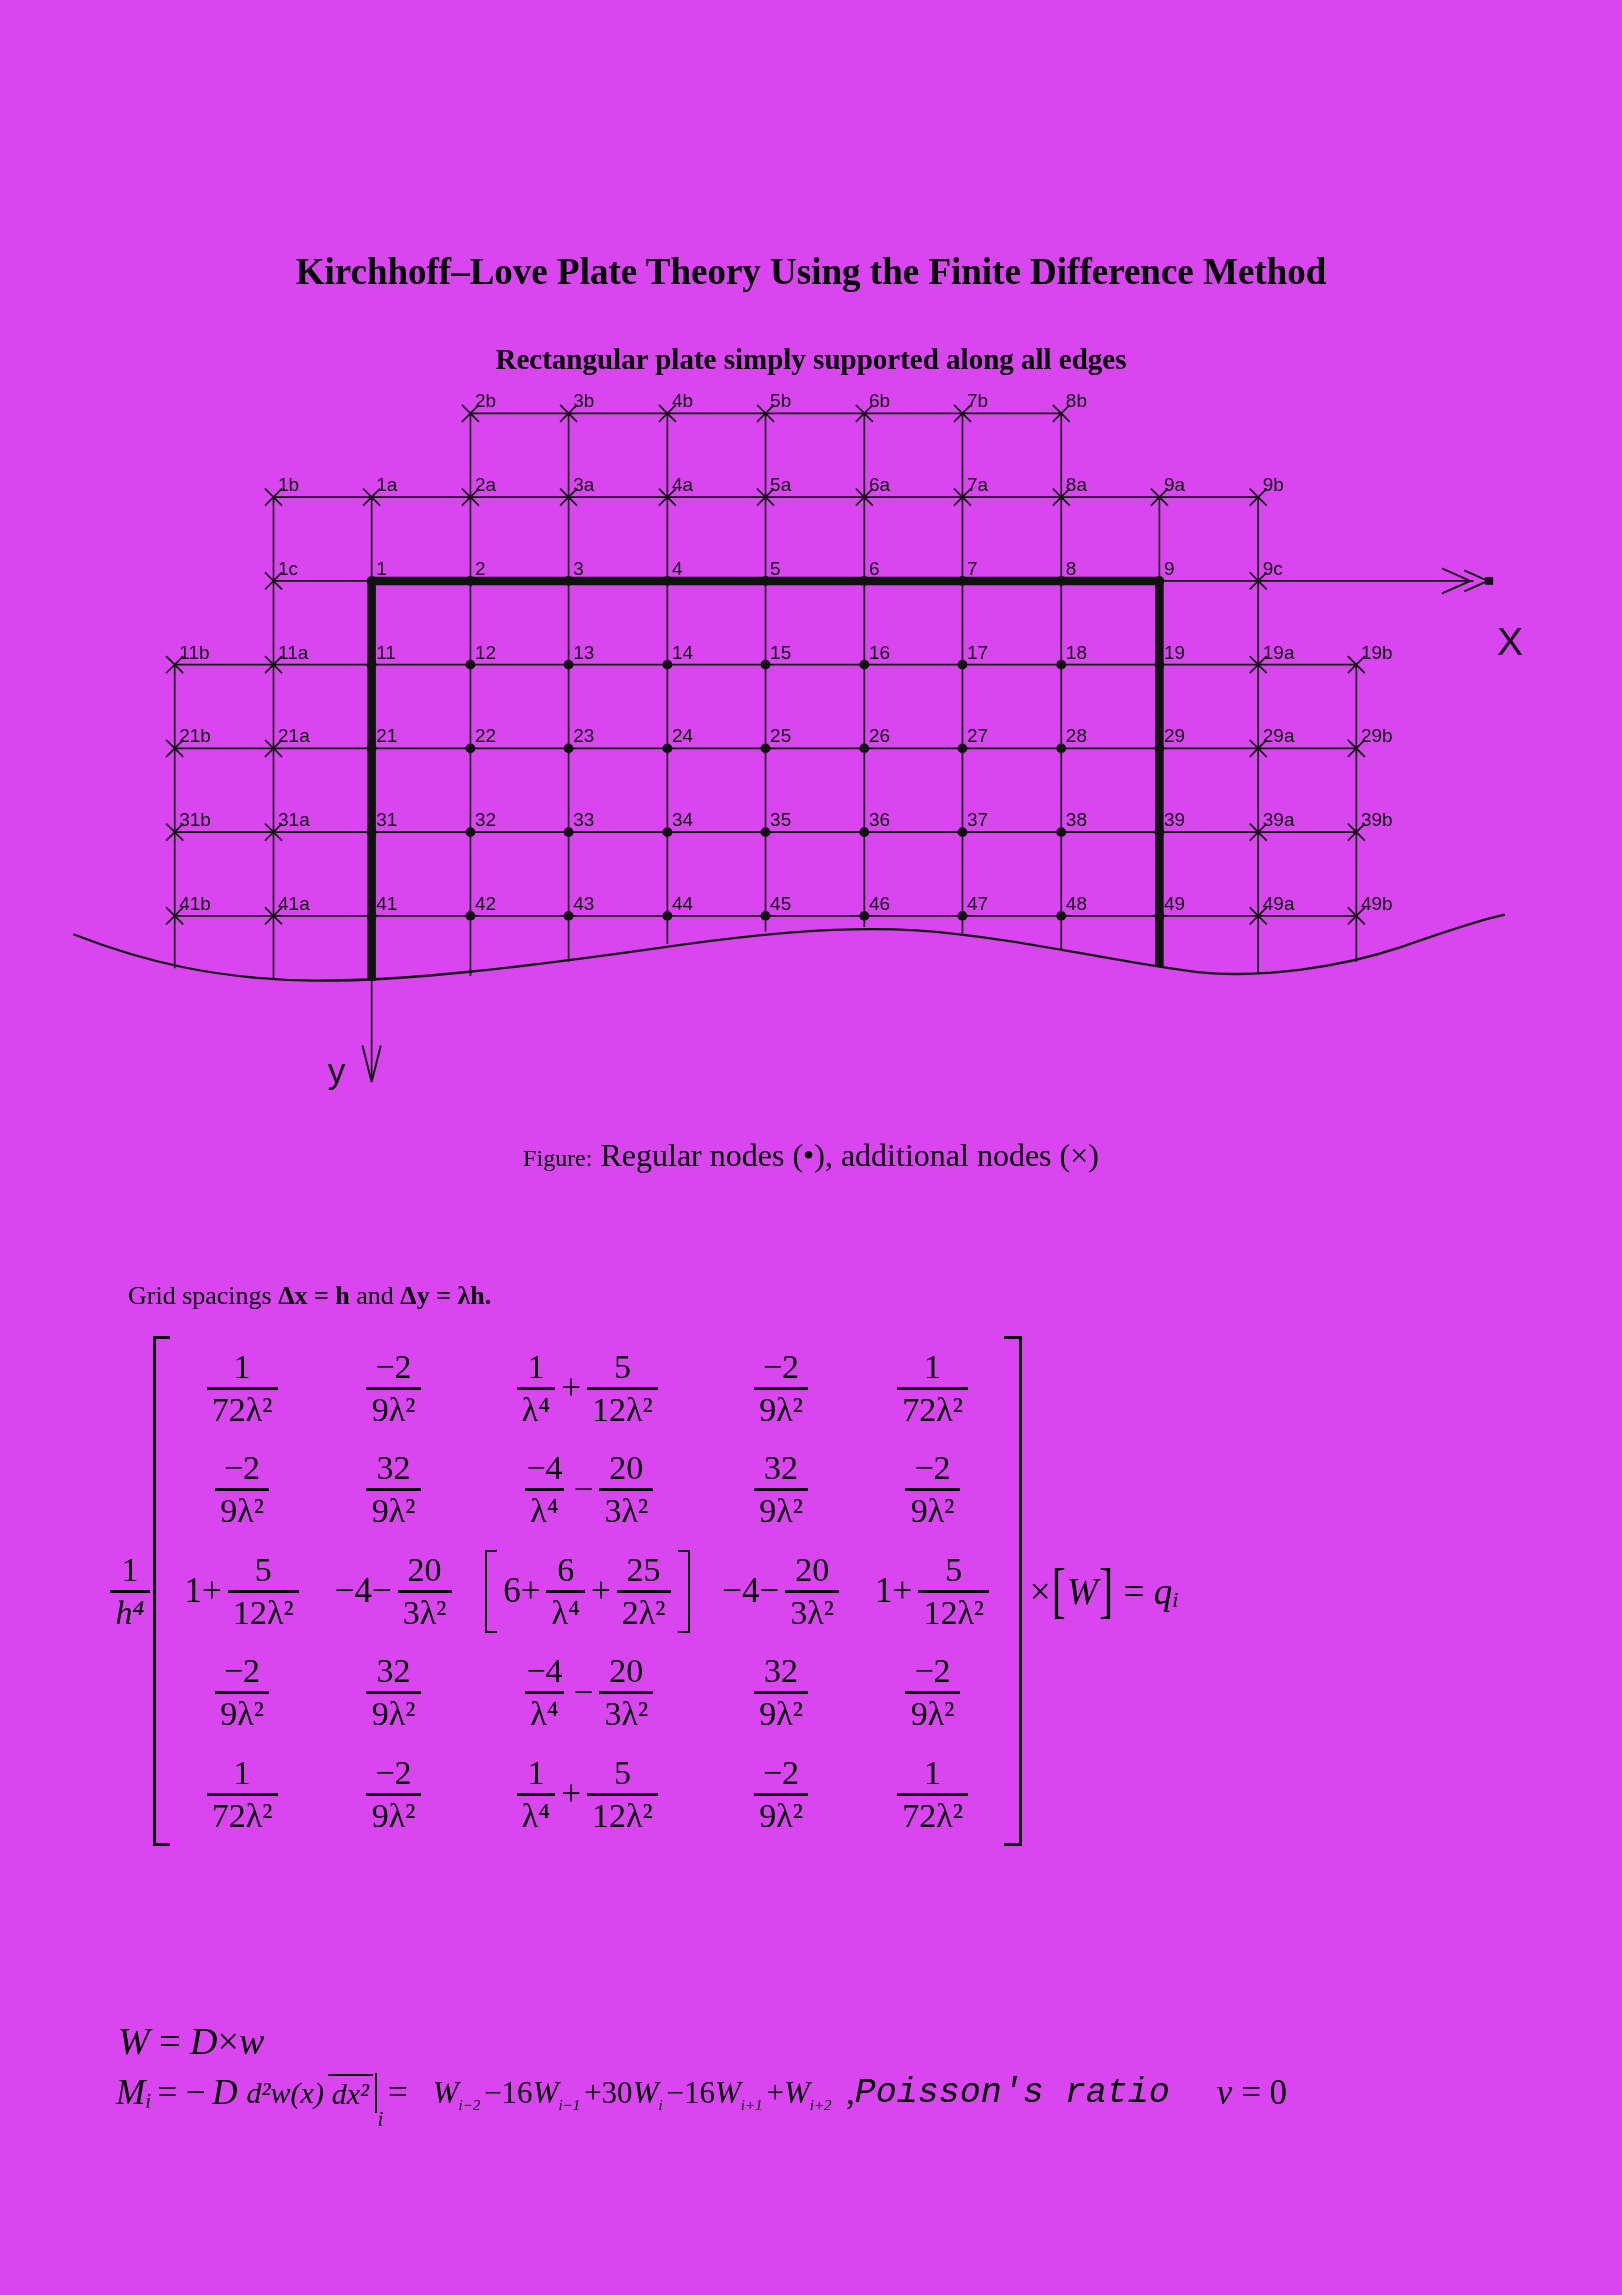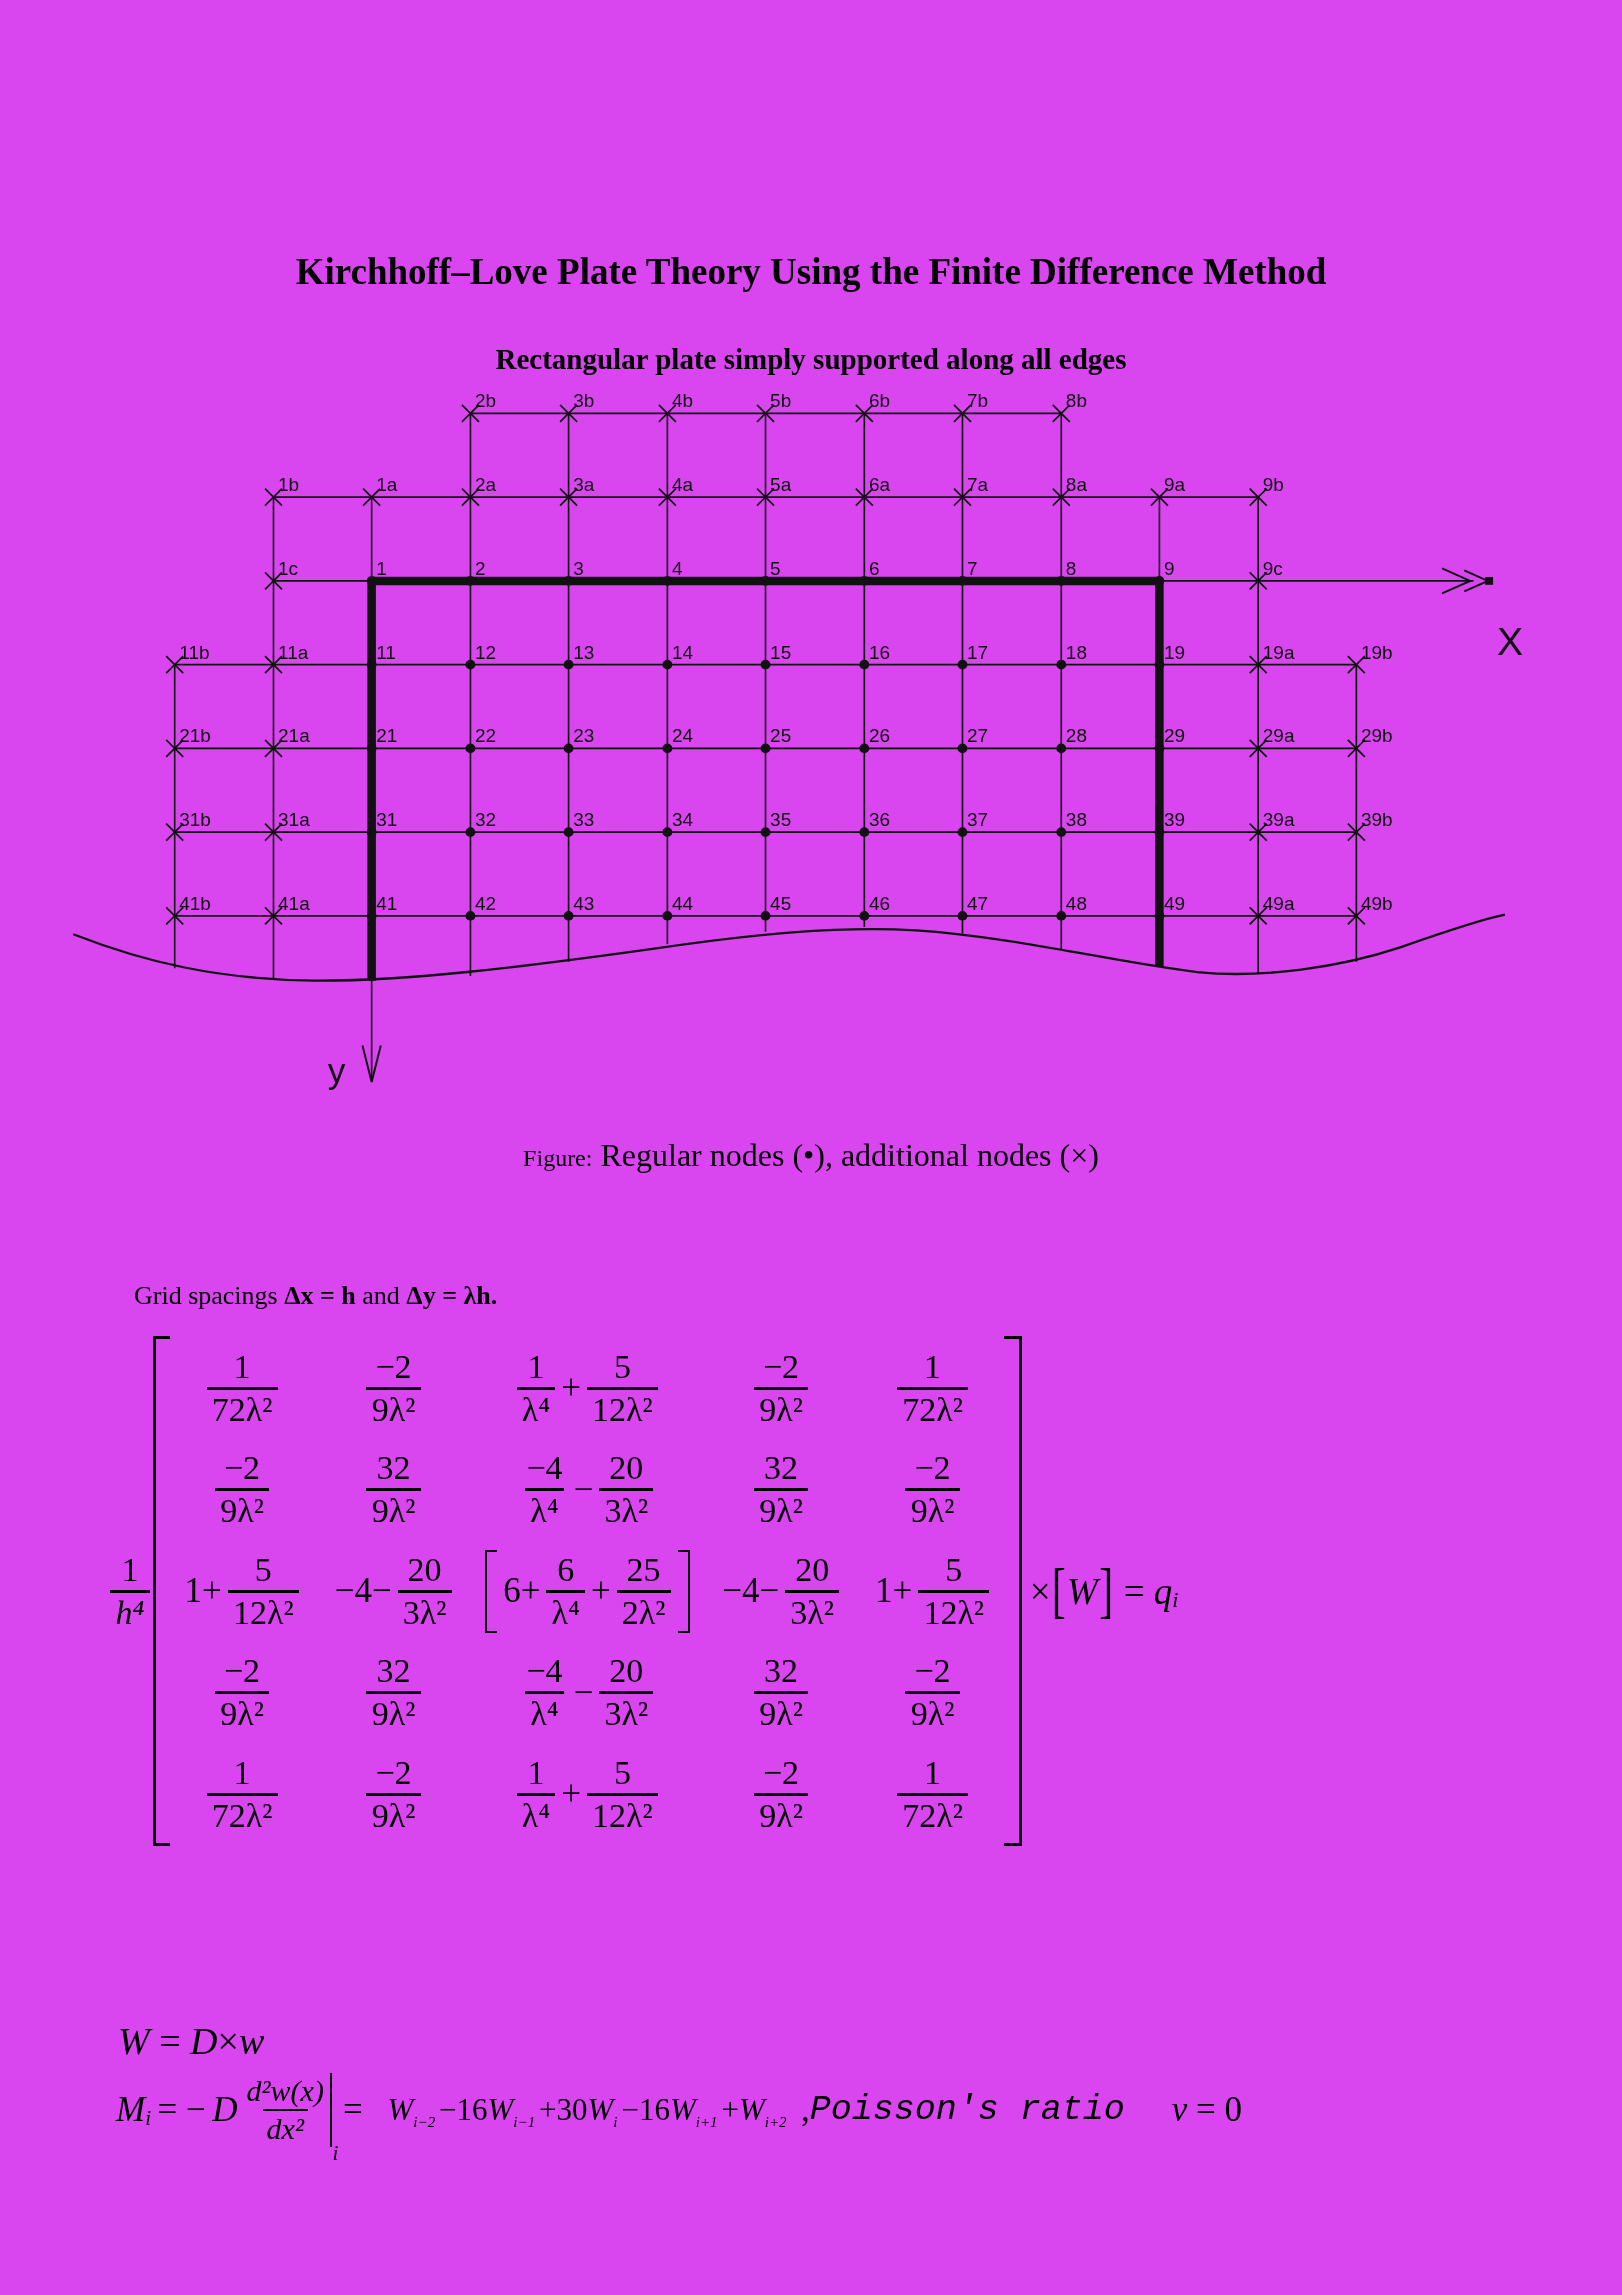--- a/index.html
+++ b/index.html
@@ -5,21 +5,21 @@
   html,body{margin:0;padding:0;background:#e8e8e8;}
   .page{position:relative;width:1622px;height:2295px;background:#d946ef;color:#000;
         font-family:"Liberation Serif","DejaVu Serif",serif;overflow:hidden;}
   .title{position:absolute;top:250px;left:0;width:100%;text-align:center;
          font-size:37px;font-weight:bold;letter-spacing:0;}
   .subtitle{position:absolute;top:343px;left:0;width:100%;text-align:center;
          font-size:29px;font-weight:bold;}
   #fig{position:absolute;top:363px;left:0;}
   .caption{position:absolute;top:1137px;left:0;width:100%;text-align:center;font-size:24px;}
   .caption .cap-rest{font-size:32px;}
-  .gridspacing{position:absolute;top:1281px;left:134px;font-size:26px;}
+  .gridspacing{position:absolute;top:1281px;left:128px;font-size:26px;}
   .gridspacing b{font-weight:bold;}
 
   
   .mateq{position:absolute;top:1336px;left:107px;display:flex;align-items:center;}
   .pref{font-size:34px;margin-right:6.5px;}
   .frac{display:inline-flex;flex-direction:column;align-items:center;font-size:34px;line-height:1.18;margin:0 3.3px;}
   .frac .fn{padding:0 5.2px;}
   .frac .fd{border-top:3.3px solid #000;padding:0 5.2px;}
   .bigbk{align-self:stretch;width:14.4px;border:3.9px solid #000;}
   .bigbk.l{border-right:none;}
@@ -33,21 +33,21 @@
   .bk.r{border-left:none;margin-left:3.9px;}
   .rhs{display:flex;align-items:center;font-size:37px;margin-left:7.9px;}
   .rhs .brk{font-size:42px;transform:scaleY(1.45);margin:0 1.3px;display:inline-block;}
   .rhs sub{font-size:22px;font-style:italic;transform:translateY(9.2px);}
   .it{font-style:italic;}
 
   
   .weq{position:absolute;top:2019px;left:118px;font-size:38px;}
   .meq{position:absolute;top:2073px;left:116px;display:flex;align-items:center;font-size:35px;}
   .meq sub{font-size:21px;font-style:italic;transform:translateY(7.9px);}
-  .dfrac{display:inline-flex;flex-direction:column;align-items:center;font-size:30px;line-height:1.2;margin-left:5.2px;}
+  .dfrac{display:inline-flex;flex-direction:row;align-items:center;font-size:30px;line-height:1.2;margin-left:5.2px;}
   .dfrac .fn{padding:0 3.9px;}
   .dfrac .fd{border-top:2.6px solid #000;padding:0 3.9px;}
   .ev{align-self:stretch;border-right:2px solid #000;margin-left:2.6px;position:relative;}
   .ev sub{position:absolute;bottom:-10.5px;left:2px;}
   .bfrac{display:inline-flex;flex-direction:column;align-items:center;font-size:31px;line-height:1.2;margin:0 6.5px;}
   .bfrac .bfn{display:flex;align-items:baseline;padding:0 7.9px;}
   .bfrac .bfd{border-top:3.3px solid #000;align-self:stretch;text-align:center;padding:1.3px 7.9px 0;}
   .bfn .pre{padding-left:3.9px;}
   .bfn sub{font-size:15px;transform:translateY(6.5px);}
   .poisson{font-style:italic;font-family:Liberation Mono, monospace;}

